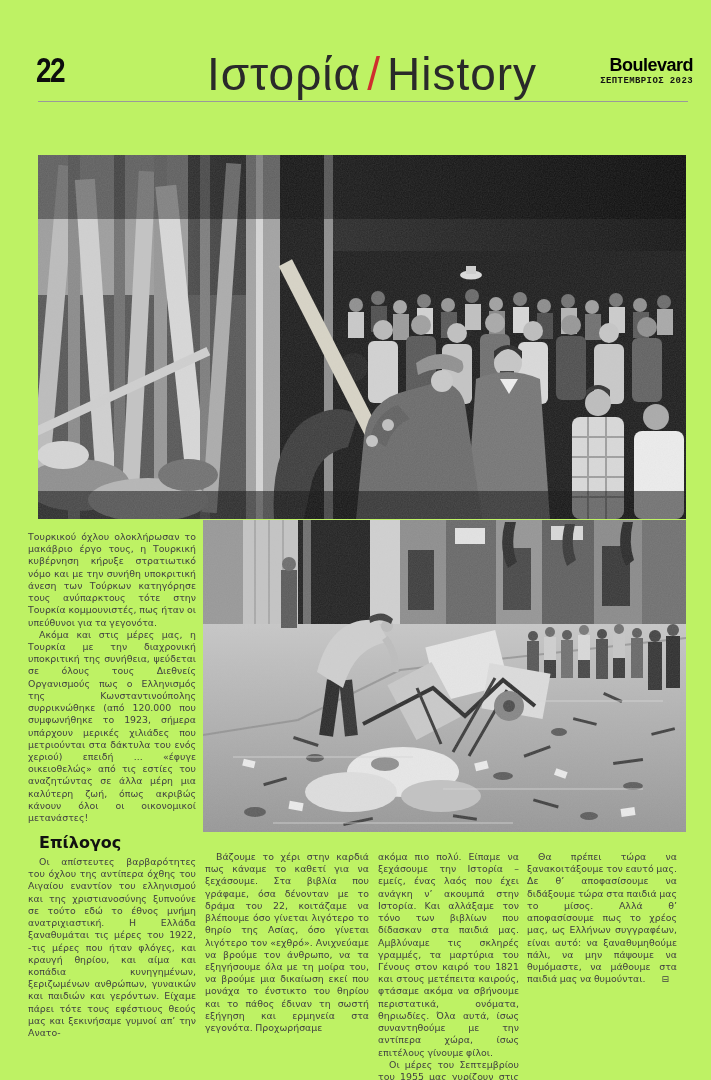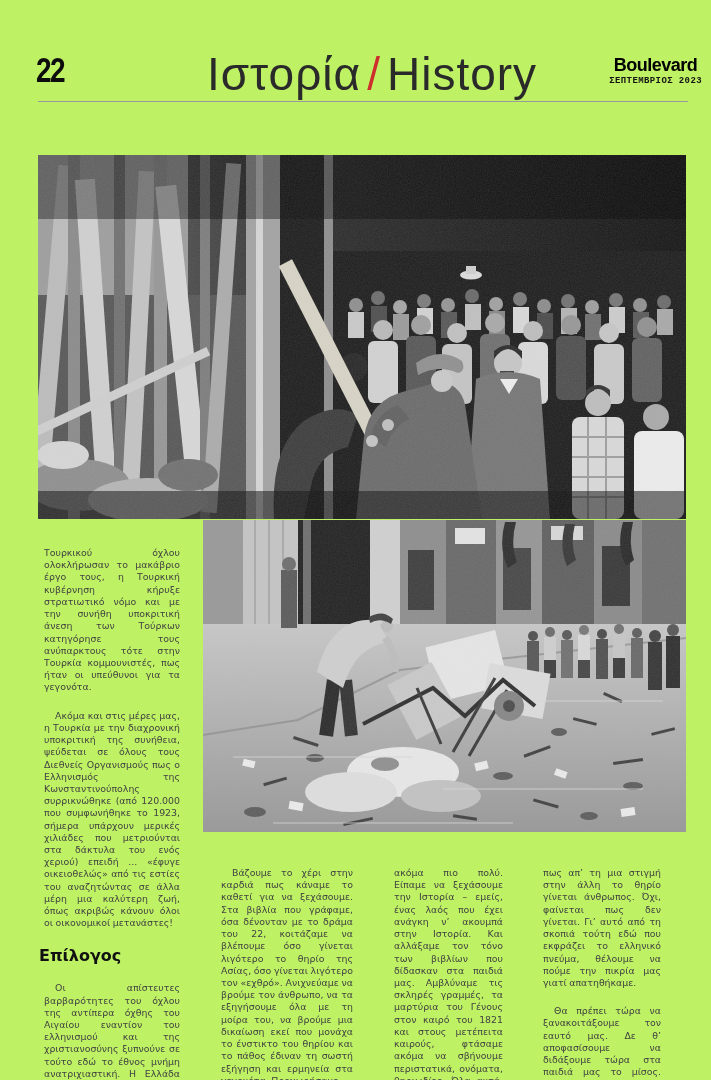--- a/index.html
+++ b/index.html
@@ -7,36 +7,36 @@
         font-family:"DejaVu Sans","Liberation Sans",sans-serif;}
 
   
   .hdr-num{position:absolute;left:36px;top:50px;font-size:35px;font-weight:800;
            letter-spacing:-2px;color:#0d0d0d;transform:scaleX(.8);transform-origin:left top;
            font-family:"Liberation Sans",sans-serif;}
   .hdr-title{position:absolute;left:0;right:0;top:47px;text-align:center;font-size:46px;
              font-weight:100;color:#2a2a2a;letter-spacing:1px;
              font-family:"Liberation Sans","DejaVu Sans",sans-serif;padding-left:33px;}
   .hdr-title .sep{color:#cf2e2e;padding:0 6px;font-weight:100;}
-  .hdr-brand{position:absolute;right:9px;top:56px;text-align:center;line-height:1.05;}
+  .hdr-brand{position:absolute;right:18px;top:56px;text-align:right;line-height:1.05;}
   .brand-name{font-size:18px;font-weight:800;color:#000;letter-spacing:-.5px;
               font-family:"Liberation Sans",sans-serif;}
   .brand-date{font-size:9px;font-weight:700;color:#141414;letter-spacing:.4px;margin-top:2px;
               font-family:Liberation Mono, monospace;}
   .hdr-rule{position:absolute;left:38px;right:23px;top:101px;height:1px;background:#9a9a9a;}
 
   
   .photo1{position:absolute;left:38px;top:155px;width:648px;height:364px;}
   .photo2{position:absolute;left:203px;top:520px;width:483px;height:312px;}
   .photo1 svg,.photo2 svg{display:block;width:100%;height:100%;}
 
   
   .col{position:absolute;font-size:9.4px;line-height:1.30;color:#424242;text-align:justify;
        word-spacing:-0.4px;}
-  .col p{margin:16px;}
+  .col p{margin:0;}
   .col p.ind{text-indent:11px;}
   .col1{left:28px;top:531px;width:168px;}
   .col2{left:205px;top:851px;width:164px;}
   .col3{left:378px;top:851px;width:141px;}
   .col4{left:527px;top:851px;width:150px;}
   .epi-h{font-weight:700;color:#111;font-size:16px;margin:9px 0 2px 0 !important;text-indent:11px;}
   .endmark{display:inline-block;margin-left:5px;font-size:9px;color:#424242;}
 </style>
 </head>
 <body>
@@ -320,17 +320,16 @@
   <div class="col col2">
     <p class="ind">Βάζουμε το χέρι στην καρδιά πως κάναμε το καθετί για να ξεχάσουμε. Στα βιβλία που γράφαμε, όσα δένονταν με το δράμα του 22, κοιτάζαμε να βλέπουμε όσο γίνεται λιγότερο το θηρίο της Ασίας, όσο γίνεται λιγότερο τον «εχθρό». Ανιχνεύαμε να βρούμε τον άνθρωπο, να τα εξηγήσουμε όλα με τη μοίρα του, να βρούμε μια δικαίωση εκεί που μονάχα το ένστικτο του θηρίου και το πάθος έδιναν τη σωστή εξήγηση και ερμηνεία στα γεγονότα. Προχωρήσαμε</p>
   </div>
 
   <div class="col col3">
     <p>ακόμα πιο πολύ. Είπαμε να ξεχάσουμε την Ιστορία – εμείς, ένας λαός που έχει ανάγκη ν’ ακουμπά στην Ιστορία. Και αλλάξαμε τον τόνο των βιβλίων που δίδασκαν στα παιδιά μας. Αμβλύναμε τις σκληρές γραμμές, τα μαρτύρια του Γένους στον καιρό του 1821 και στους μετέπειτα καιρούς, φτάσαμε ακόμα να σβήνουμε περιστατικά, ονόματα, θηριωδίες. Όλα αυτά, ίσως συναντηθούμε με την αντίπερα χώρα, ίσως επιτέλους γίνουμε φίλοι.</p>
     <p class="ind">Οι μέρες του Σεπτεμβρίου του 1955 μας γυρίζουν στις μέρες του 1922. Βλέπουμε τώρα πως είχαμε λάθος λέγοντας</p>
   </div>
 
   <div class="col col4">
-    <p>πως απ’ τη μια στιγμή στην άλλη το θηρίο γίνεται άνθρωπος. Όχι, φαίνεται πως δεν γίνεται. Γι’ αυτό από τη σκοπιά τούτη εδώ που εκφράζει το ελληνικό πνεύμα, θέλουμε να πούμε την πικρία μας γιατί απατηθήκαμε.</p>
     <p class="ind"><span>Θα πρέπει τώρα να ξανακοιτάξουμε τον εαυτό μας. Δε θ’ αποφασίσουμε να διδάξουμε τώρα στα παιδιά μας το μίσος. Αλλά θ’ αποφασίσουμε πως το χρέος μας, ως Ελλήνων συγγραφέων, είναι αυτό: να ξαναθυμηθούμε πάλι, να μην πάψουμε να θυμόμαστε, να μάθουμε στα παιδιά μας να θυμούνται.</span><span class="endmark">⊟</span></p>
   </div>
 
 </div>
 
 </body></html>

